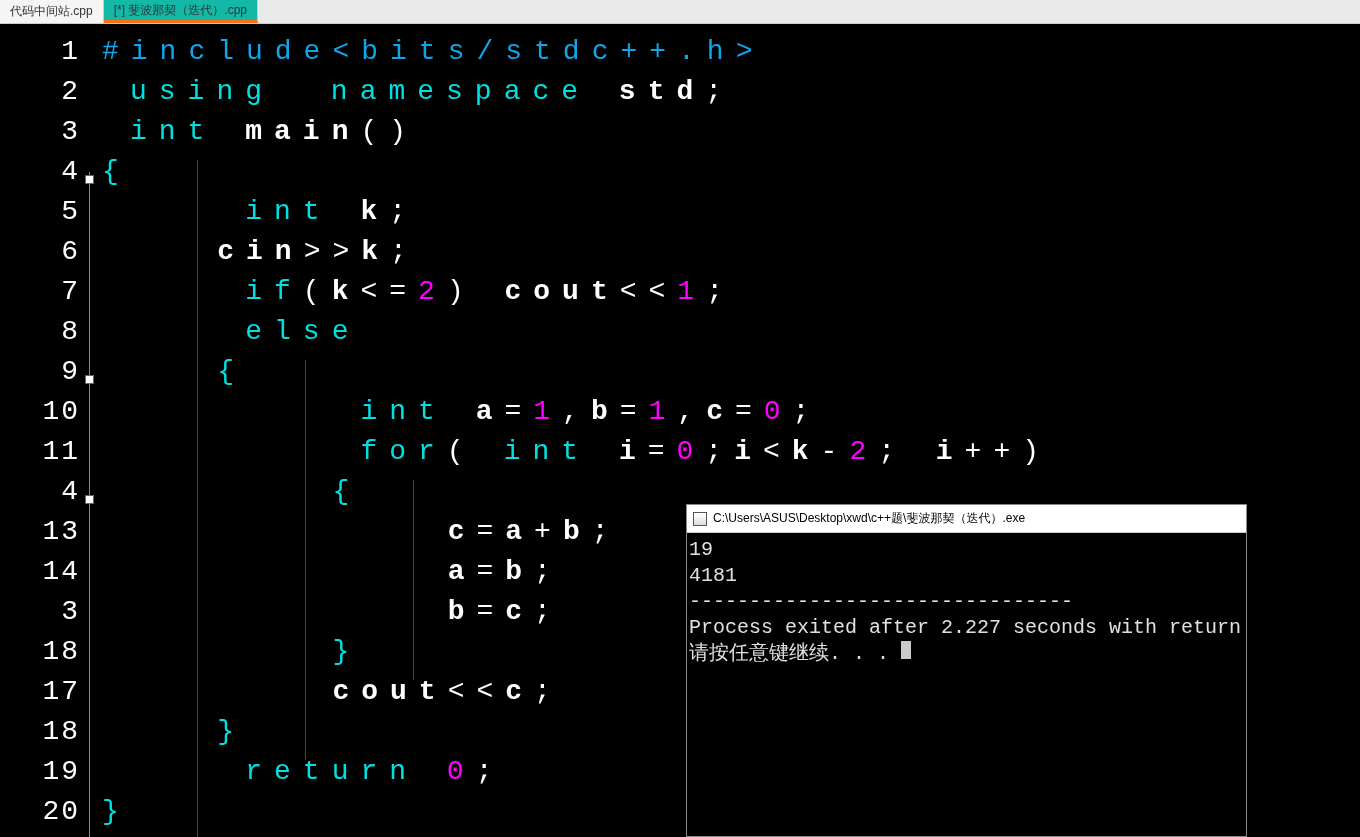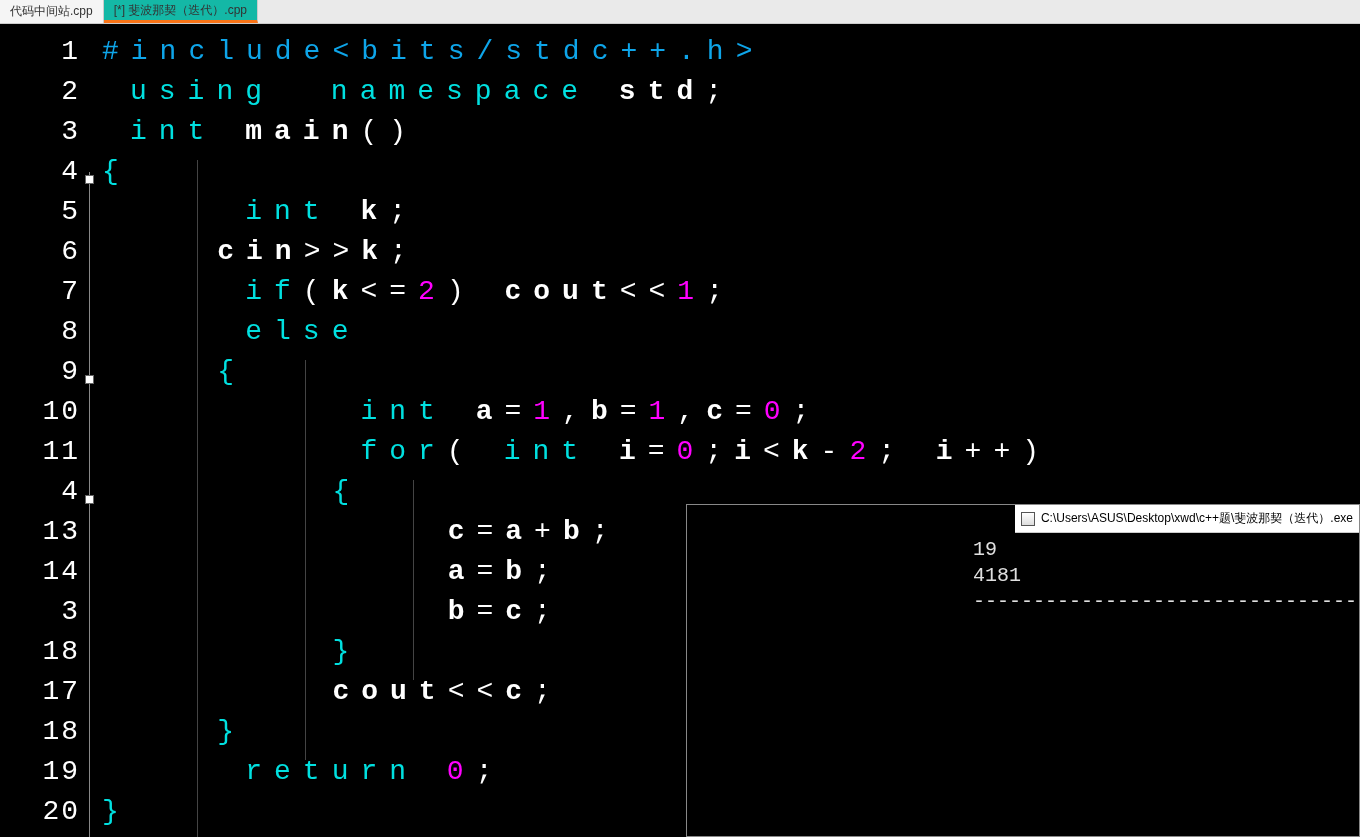--- a/index.html
+++ b/index.html
@@ -96,28 +96,27 @@
   .indent-guide {
     position: absolute;
     width: 1px;
     background: #444;
   }
   
   .console-win {
     position: absolute;
     left: 686px;
     top: 504px;
-    width: 674px;
+    width: 561px;
     height: 333px;
     background: #000;
     border: 1px solid #888;
     box-shadow: 0 0 8px rgba(0,0,0,0.4);
     display: flex;
     flex-direction: column;
-    align-items: flex-end;
   }
   .console-titlebar {
     height: 28px;
     background: #ffffff;
     display: flex;
     align-items: center;
     padding: 0 6px;
     font-family: "Microsoft YaHei", sans-serif;
     font-size: 12px;
     color: #000;
@@ -192,14 +191,14 @@
       <div class="fold-marker" style="top: 463px;"></div>
     </div>
   <div class="code" id="code"><div class="row"><span class="tk-pre">#include&lt;bits/stdc++.h&gt;</span></div><div class="row"><span class="tk-kw">using</span><span class="tk-id"> </span><span class="tk-kw">namespace</span><span class="tk-id"> std</span><span class="tk-punc">;</span></div><div class="row"><span class="tk-kw">int</span><span class="tk-id"> main</span><span class="tk-paren">()</span></div><div class="row"><span class="tk-brace">{</span></div><div class="row"><span class="tk-id">    </span><span class="tk-kw">int</span><span class="tk-id"> k</span><span class="tk-punc">;</span></div><div class="row"><span class="tk-id">    cin</span><span class="tk-op">&gt;&gt;</span><span class="tk-id">k</span><span class="tk-punc">;</span></div><div class="row"><span class="tk-id">    </span><span class="tk-kw">if</span><span class="tk-paren">(</span><span class="tk-id">k</span><span class="tk-op">&lt;=</span><span class="tk-num">2</span><span class="tk-paren">)</span><span class="tk-id"> cout</span><span class="tk-op">&lt;&lt;</span><span class="tk-num">1</span><span class="tk-punc">;</span></div><div class="row"><span class="tk-id">    </span><span class="tk-kw">else</span></div><div class="row"><span class="tk-id">    </span><span class="tk-brace">{</span></div><div class="row"><span class="tk-id">        </span><span class="tk-kw">int</span><span class="tk-id"> a</span><span class="tk-op">=</span><span class="tk-num">1</span><span class="tk-punc">,</span><span class="tk-id">b</span><span class="tk-op">=</span><span class="tk-num">1</span><span class="tk-punc">,</span><span class="tk-id">c</span><span class="tk-op">=</span><span class="tk-num">0</span><span class="tk-punc">;</span></div><div class="row"><span class="tk-id">        </span><span class="tk-kw">for</span><span class="tk-paren">(</span><span class="tk-kw">int</span><span class="tk-id"> i</span><span class="tk-op">=</span><span class="tk-num">0</span><span class="tk-punc">;</span><span class="tk-id">i</span><span class="tk-op">&lt;</span><span class="tk-id">k</span><span class="tk-op">-</span><span class="tk-num">2</span><span class="tk-punc">;</span><span class="tk-id"> i</span><span class="tk-op">++</span><span class="tk-paren">)</span></div><div class="row"><span class="tk-id">        </span><span class="tk-brace">{</span></div><div class="row"><span class="tk-id">            c</span><span class="tk-op">=</span><span class="tk-id">a</span><span class="tk-op">+</span><span class="tk-id">b</span><span class="tk-punc">;</span></div><div class="row"><span class="tk-id">            a</span><span class="tk-op">=</span><span class="tk-id">b</span><span class="tk-punc">;</span></div><div class="row"><span class="tk-id">            b</span><span class="tk-op">=</span><span class="tk-id">c</span><span class="tk-punc">;</span></div><div class="row"><span class="tk-id">        </span><span class="tk-brace">}</span></div><div class="row"><span class="tk-id">        cout</span><span class="tk-op">&lt;&lt;</span><span class="tk-id">c</span><span class="tk-punc">;</span></div><div class="row"><span class="tk-id">    </span><span class="tk-brace">}</span></div><div class="row"><span class="tk-id">    </span><span class="tk-kw">return</span><span class="tk-id"> </span><span class="tk-num">0</span><span class="tk-punc">;</span></div><div class="row"><span class="tk-brace">}</span></div><div class="indent-guide" style="left: 99px; top: 128px; height: 680px;"></div><div class="indent-guide" style="left: 207px; top: 328px; height: 400px;"></div><div class="indent-guide" style="left: 315px; top: 448px; height: 200px;"></div></div>
 </div>
 
 <div class="console-win">
   <div class="console-titlebar">
     <span class="console-icon"></span>
     <span>C:\Users\ASUS\Desktop\xwd\c++题\斐波那契（迭代）.exe</span>
   </div>
-  <div class="console-body" id="console-body"><div>19</div><div>4181</div><div>--------------------------------</div></div>
+  <div class="console-body" id="console-body"><div>19</div><div>4181</div><div>--------------------------------</div><div>Process exited after 2.227 seconds with return</div><div>请按任意键继续. . . <span class="cursor-block"></span></div></div>
 </div>
 
 </body></html>

